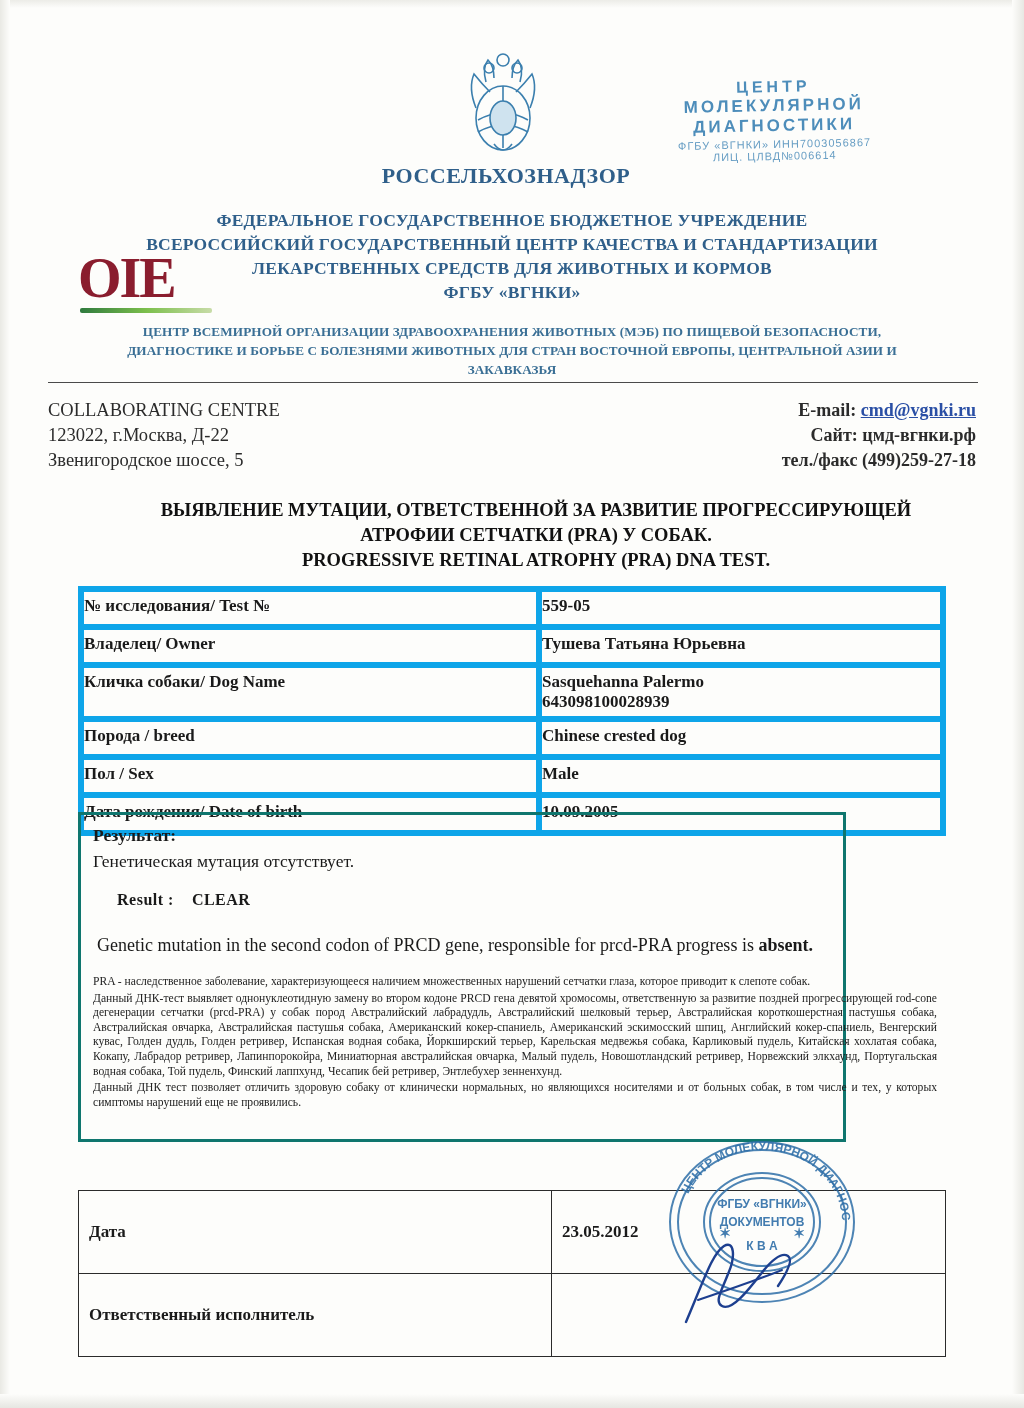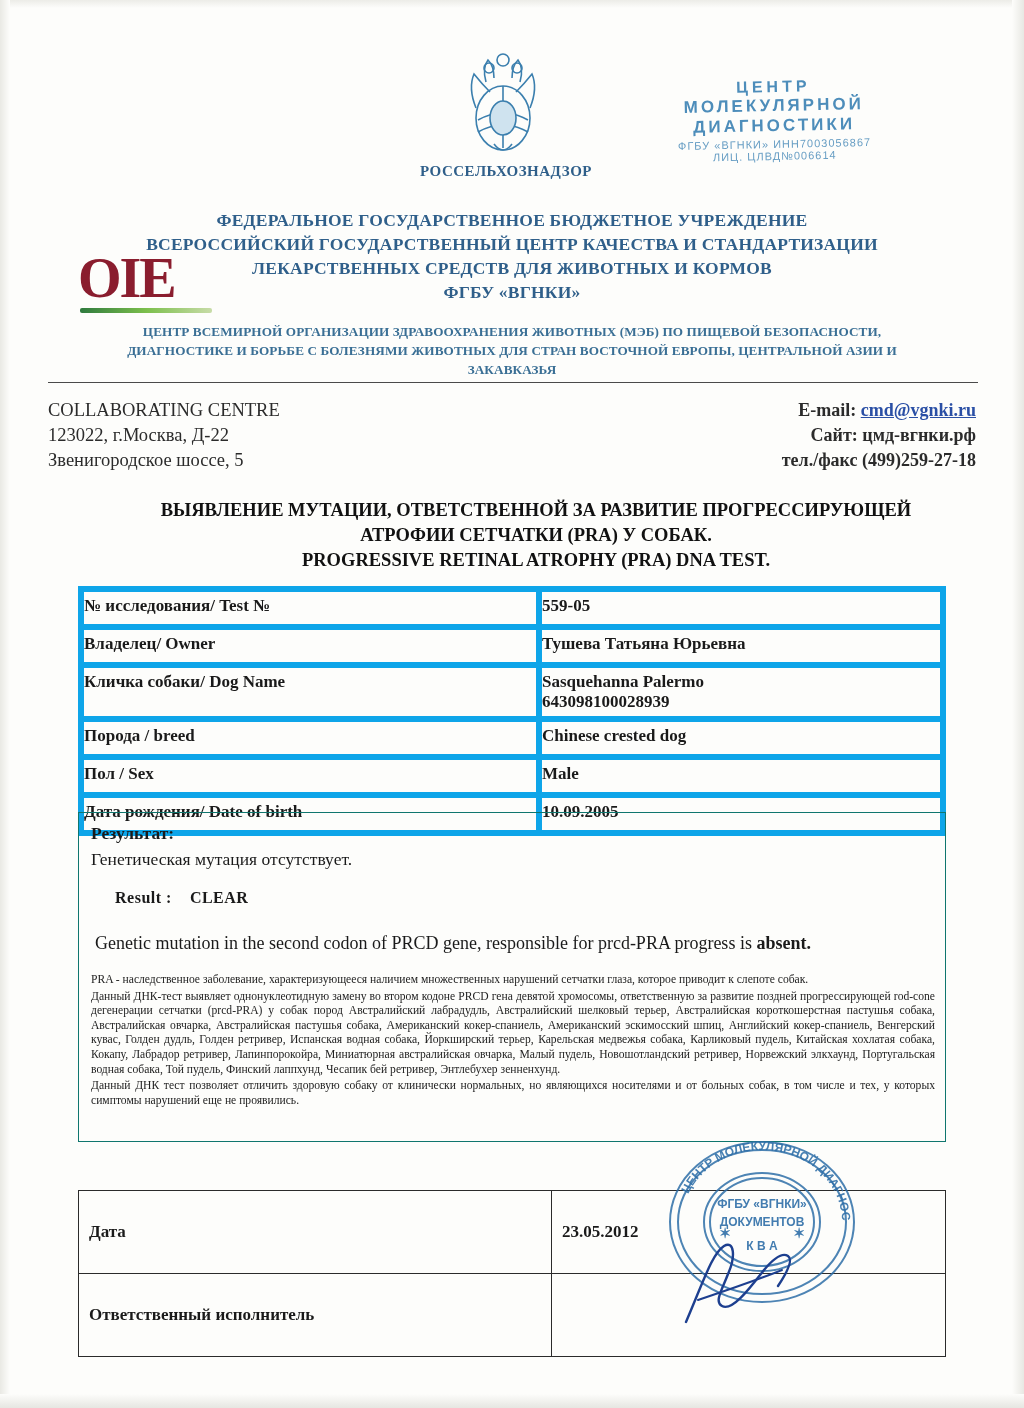--- a/index.html
+++ b/index.html
@@ -31,21 +31,21 @@
     height: 112px;
   }
   .rosselhoz {
     position: absolute;
     top: 163px;
     left: 0;
     width: 1012px;
     text-align: center;
     font-family: "Liberation Serif", serif;
     font-weight: bold;
-    font-size: 15px;
+    font-size: 22px;
     letter-spacing: 0.5px;
     color: #2f5f8a;
   }
   .stamp-cmd {
     position: absolute;
     left: 624px;
     top: 78px;
     width: 300px;
     color: #3f84b5;
     font-family: "Liberation Sans", sans-serif;
@@ -192,23 +192,23 @@
     font-weight: bold;
   }
   table.info td.val {
     font-weight: bold;
   }
   
   .result-box {
     position: absolute;
     left: 78px;
     top: 812px;
-    width: 868px;
+    width: 768px;
     height: 330px;
-    border: 1px solid #0f766e;
+    border: 3px solid #0f766e;
     box-sizing: border-box;
   }
   .res-label {
     position: absolute;
     left: 12px;
     top: 10px;
     font-weight: bold;
     font-size: 17.5px;
   }
   .res-ru {

